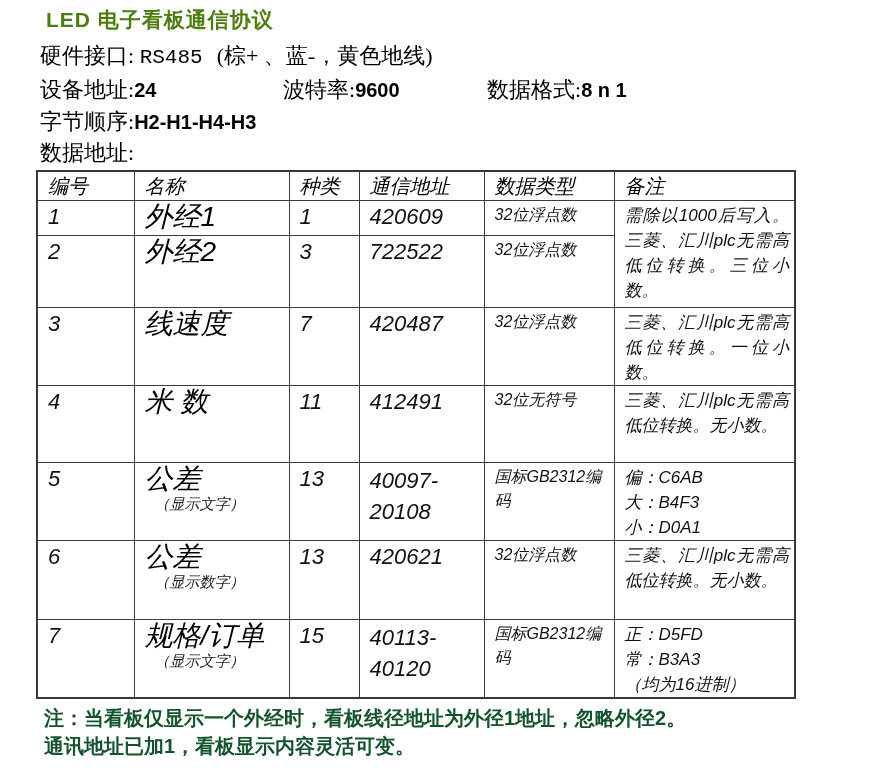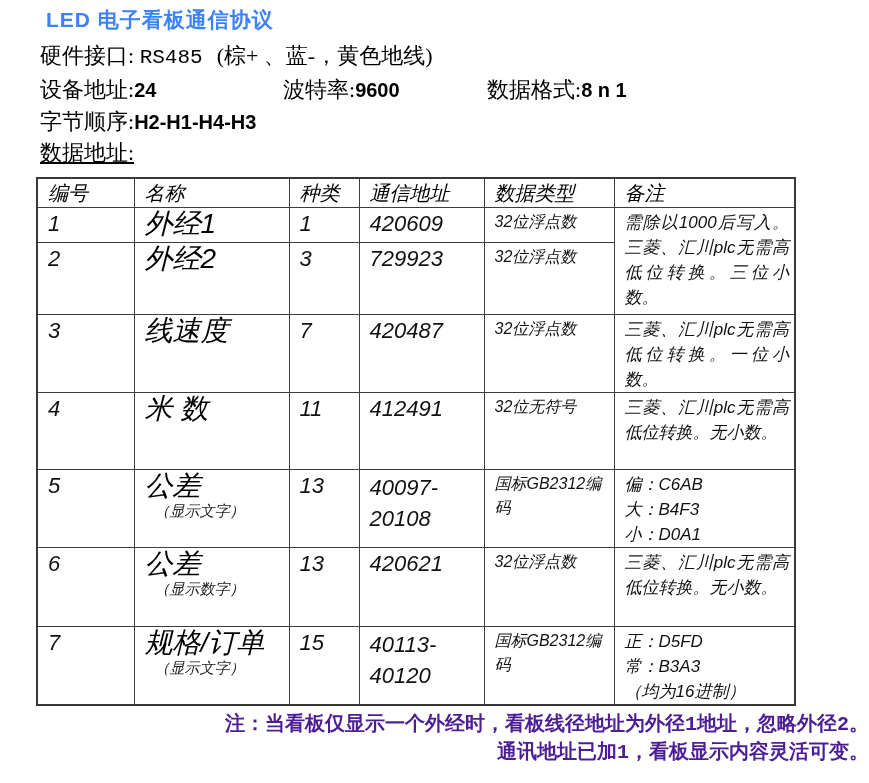--- a/index.html
+++ b/index.html
@@ -3,31 +3,31 @@
 <meta charset="utf-8">
 <style>
   html,body{margin:0;padding:0;background:#ffffff;}
   body{width:869px;height:783px;overflow:hidden;
        font-family:"Liberation Serif", serif; color:#000;}
   .page{padding:4px 0 0 36px;}
 
   
   .doc-title{
     font-family:"Liberation Sans", sans-serif;
-    font-weight:bold; font-size:21px; color:#3b82f6;
+    font-weight:bold; font-size:21px; color:#4d7c0f;
     padding-left:10px; margin:2px 0 6px 0; letter-spacing:1px;
   }
   .info-line{font-size:22px; line-height:32px; padding-left:4px; white-space:nowrap;}
   .info-label{font-size:22px;}
   .val-mono{font-family:"Liberation Mono", monospace; font-size:21px;}
   .val-bold{font-family:Liberation Sans, sans-serif; font-size:20px; font-weight:bold;text-align:right;}
   .hw-extra{margin-left:14px;}
   .seg1{display:inline-block;width:243px;}
   .seg2{display:inline-block;width:204px;}
-  .data-heading{font-size:22px; line-height:30px; padding-left:4px; margin-bottom:9px;text-decoration:underline;}
+  .data-heading{font-size:22px; line-height:30px; padding-left:4px; margin-bottom:2px;}
 
   
   table.spec{
     border-collapse:collapse; table-layout:fixed; width:758px;
     border:2px solid #383838;
   }
   .spec th,.spec td{
     border:1.5px solid #3c3c3c; vertical-align:top;
     padding:2px 5px 0 10px; overflow:hidden;font-style:italic;
   }
@@ -44,22 +44,22 @@
   .name-main{font-family:"Liberation Sans", sans-serif; font-size:28px; line-height:28px;}
   .name-sub{font-size:15px; color:#222; padding-left:10px; line-height:22px;}
   .dtype{font-family:"Liberation Sans", sans-serif; font-size:16px; line-height:24px; padding-top:3px; color:#111;}
   .remark{font-family:"Liberation Sans", sans-serif; font-size:17px; line-height:25px; color:#111; padding-right:6px;border-radius:16px;}
   .remark-par{text-align:justify;}
   .remark-lines{white-space:pre-line;}
 
   
   .notes{margin-top:5px; padding-left:8px;}
   .note-line{
-    font-family:Liberation Mono, monospace; font-weight:bold;
-    font-size:20px; line-height:28px; color:#4c1d95;text-align:right;
+    font-family:Liberation Sans, sans-serif; font-weight:bold;
+    font-size:20px; line-height:28px; color:#14532d;
   }
 </style>
 </head>
 <body>
 
 <div class="page">
 
   <div class="doc-title">LED 电子看板通信协议</div>
 
 
@@ -96,21 +96,21 @@
       <td class="num">1</td>
       <td class="num">420609</td>
       <td class="dtype">32位浮点数</td>
       <td class="remark remark-par" rowspan="2">需除以1000后写入。三菱、汇川plc无需高低位转换。三位小数。</td>
     </tr>
 
     <tr class="tr-2">
       <td class="num">2</td>
       <td class="name-main">外经2</td>
       <td class="num">3</td>
-      <td class="num">729923</td>
+      <td class="num">722522</td>
       <td class="dtype">32位浮点数</td>
     </tr>
 
     <tr class="tr-3">
       <td class="num">3</td>
       <td class="name-main">线速度</td>
       <td class="num">7</td>
       <td class="num">420487</td>
       <td class="dtype">32位浮点数</td>
       <td class="remark remark-par">三菱、汇川plc无需高低位转换。一位小数。</td>

